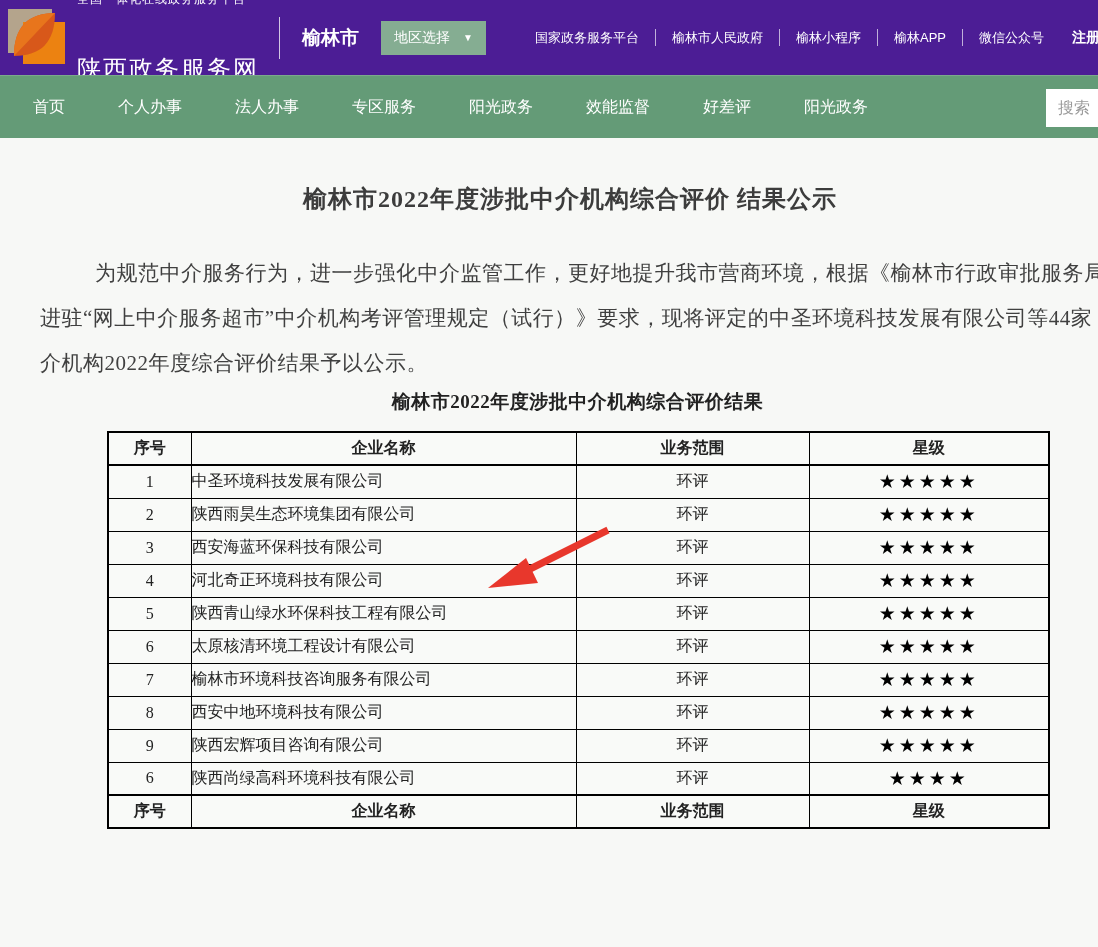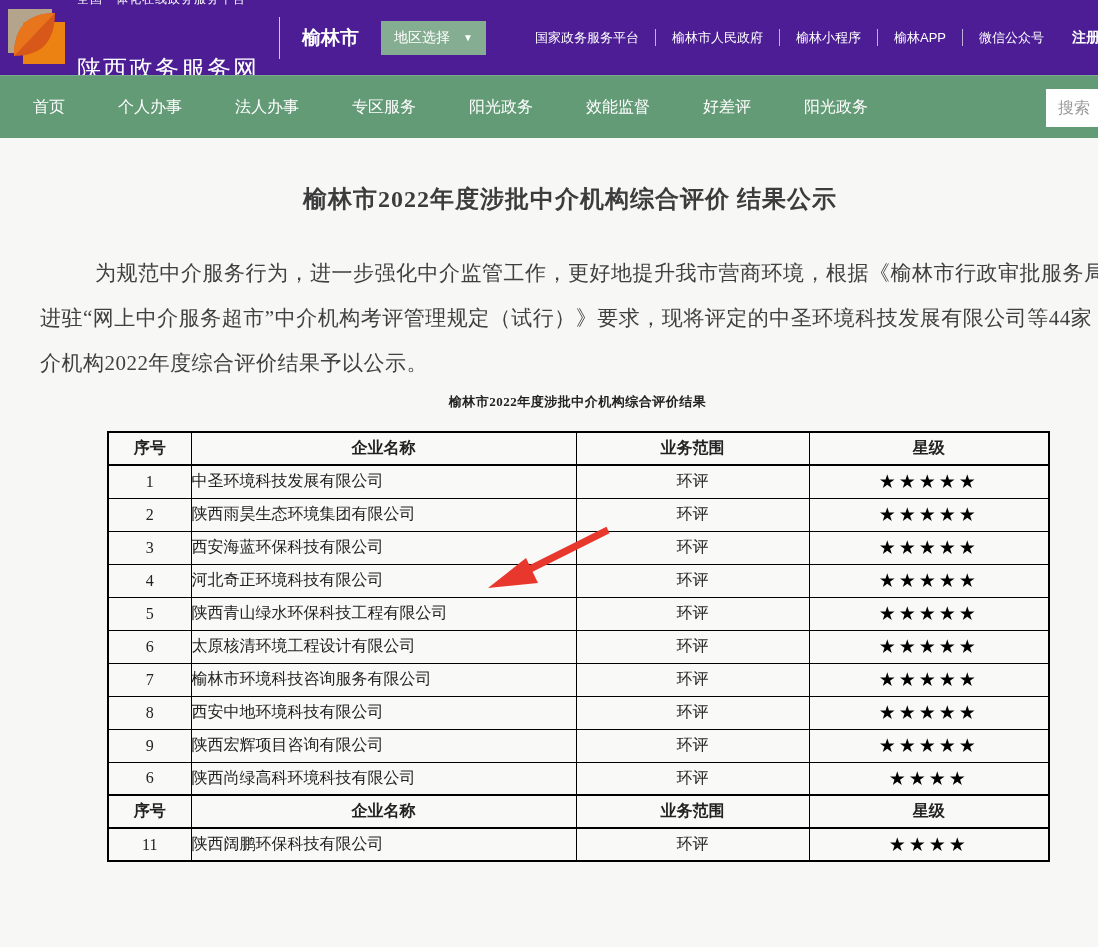--- a/index.html
+++ b/index.html
@@ -52,21 +52,21 @@
   main { font-family:"Liberation Serif","DejaVu Serif",serif; color:#333; width:1140px; }
   .page-title {
     width:1140px; text-align:center;
     margin-top:47px; font-size:24px; line-height:28px;
     font-weight:bold; color:#3c3c3c; letter-spacing:1px;
   }
   .para { margin:38px 0 0 40px; font-size:21px; line-height:45px; color:#404040; letter-spacing:.5px; }
   .para .line { white-space:nowrap; }
   .para .line.indent { text-indent:55px; }
   .tablewrap { width:941px; margin:6px 0 0 107px; }
-  .caption { text-align:center; font-size:13px; font-weight:bold; color:#222; line-height:20px; letter-spacing:.5px; }
+  .caption { text-align:center; font-size:19px; font-weight:bold; color:#222; line-height:20px; letter-spacing:.5px; }
   table { border-collapse:collapse; table-layout:fixed; width:941px; margin-top:19px; border:2px solid #000; background:#f9faf8; }
   th,td { border:1px solid #000; height:33px; font-size:16px; color:#222; text-align:center; padding:0; overflow:hidden; white-space:nowrap; }
   th { font-weight:bold; border-top-width:2px; border-bottom-width:2px; }
   td.name { text-align:left; }
   td.stars { font-size:19px; letter-spacing:3px; color:#000; }
   
   .arrow { position:absolute; left:478px; top:522px; pointer-events:none; }
 </style>
 </head>
 <body>
@@ -202,26 +202,20 @@
             <td class="name">陕西尚绿高科环境科技有限公司</td>
             <td class="scope">环评</td>
             <td class="stars">★★★★</td>
           </tr>
           <tr>
             <th>序号</th>
             <th>企业名称</th>
             <th>业务范围</th>
             <th>星级</th>
           </tr>
-          <tr>
-            <td class="no">11</td>
-            <td class="name">陕西阔鹏环保科技有限公司</td>
-            <td class="scope">环评</td>
-            <td class="stars">★★★★</td>
-          </tr>
         </tbody>
     </table>
   </div>
 </main>
 
 <svg class="arrow" width="140" height="72" viewBox="0 0 140 72">
   <line x1="130" y1="8" x2="52" y2="47" stroke="#e8372c" stroke-width="7"></line>
   <polygon points="10,66 48,36 60,61" fill="#e8372c"></polygon>
 </svg>
 

